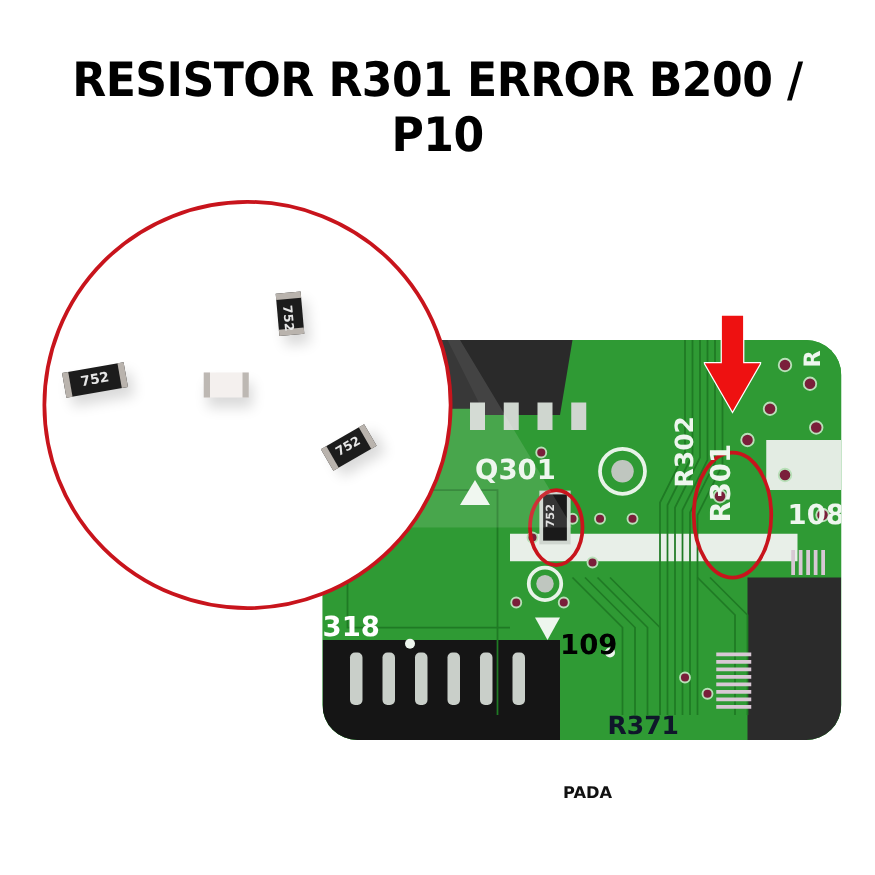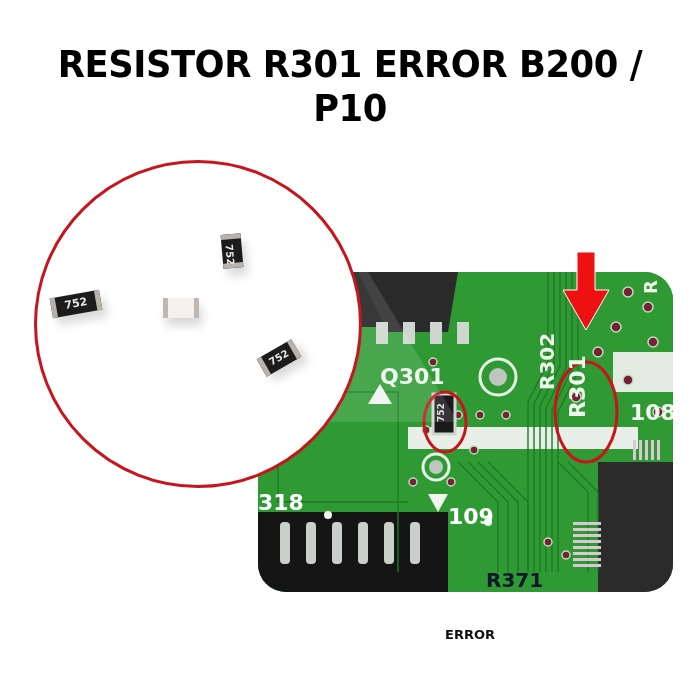--- a/index.html
+++ b/index.html
@@ -129,21 +129,21 @@
     <ellipse cx="187" cy="150" rx="21" ry="30" fill="none" stroke="#c8141c" stroke-width="3"></ellipse>
     <ellipse cx="328" cy="140" rx="31" ry="50" fill="none" stroke="#c8141c" stroke-width="3"></ellipse>
 
     <polygon points="40,0 110,0 200,150 40,150" fill="#ffffff" opacity="0.12"></polygon>
   </svg>
 
   <span style="position:absolute;left:100px;top:92px;color:#eef6ee;font:bold 22px 'DejaVu Sans',sans-serif;margin-left:22px;">Q301</span>
   <span style="position:absolute;left:277px;top:118px;color:#eef6ee;font:bold 20px 'DejaVu Sans',sans-serif;transform:rotate(-90deg);transform-origin:left top;">R302</span>
   <span style="position:absolute;left:307px;top:146px;color:#eef6ee;font:bold 22px 'DejaVu Sans',sans-serif;transform:rotate(-90deg);transform-origin:left top;">R301</span>
   <span style="position:absolute;left:372px;top:128px;color:#eef6ee;font:bold 22px 'DejaVu Sans',sans-serif;">108</span>
-  <span style="position:absolute;left:190px;top:232px;color:#ffffff;font:bold 22px 'DejaVu Sans',sans-serif;">109</span>
+  <span style="position:absolute;left:190px;top:232px;color:#000000;font:bold 22px 'DejaVu Sans',sans-serif;">109</span>
   <span style="position:absolute;left:0px;top:218px;color:#ffffff;font:bold 22px 'DejaVu Sans',sans-serif;">318</span>
   <span style="position:absolute;left:228px;top:296px;color:#0f172a;font:bold 20px 'DejaVu Sans',sans-serif;">R371</span>
   <span style="position:absolute;left:382px;top:0px;color:#eef6ee;font:bold 18px 'DejaVu Sans',sans-serif;transform:rotate(-90deg) translate(-22px,0);transform-origin:left top;">R</span>
   <span style="position:absolute;left:178px;top:150px;color:#e0e0e0;font:bold 9px 'DejaVu Sans',sans-serif;transform:rotate(-90deg);transform-origin:left top;">752</span>
 </div>
 
 <svg class="arrow" width="46" height="80" viewBox="0 0 46 80">
   <polygon points="14,0 32,0 32,38 46,38 23,78 0,38 14,38" fill="#ee1111" stroke="#ffffff" stroke-width="1"></polygon>
 </svg>
 
@@ -159,14 +159,14 @@
   <div class="resistor" style="left:185px;top:71px;width:20px;height:24px;background:#1c1c1c;border-top:5px solid #b9b3ad;border-bottom:5px solid #b9b3ad;transform:rotate(-5deg);box-shadow:4px 8px 10px rgba(0,0,0,0.15);">
     <span style="display:block;color:#e6e6e6;font:bold 10px 'DejaVu Sans',sans-serif;transform:rotate(90deg) translate(5px,-13px);transform-origin:left top;white-space:nowrap;">752</span>
   </div>
 
   <div class="resistor" style="left:222px;top:185px;width:30px;height:20px;background:#1c1c1c;border-left:5px solid #b9b3ad;border-right:5px solid #b9b3ad;transform:rotate(-30deg);box-shadow:4px 8px 10px rgba(0,0,0,0.15);">
     <span style="display:block;text-align:center;color:#e6e6e6;font:bold 10px 'DejaVu Sans',sans-serif;line-height:20px;">752</span>
   </div>
 </div>
 
 <div class="caption">
-  <div>ERROR</div>
+  <div>PADA</div>
 </div>
 
 </body></html>

